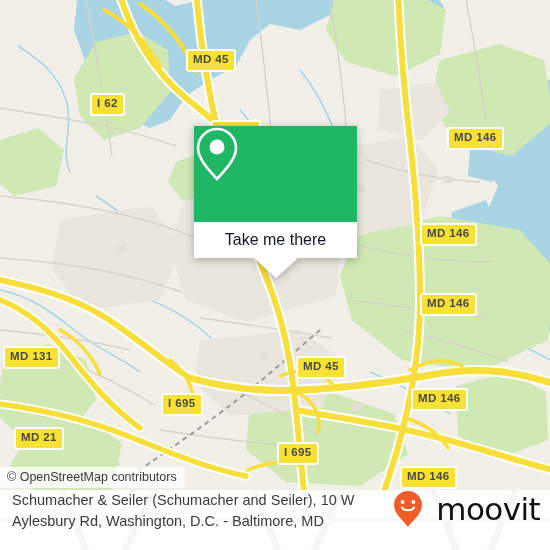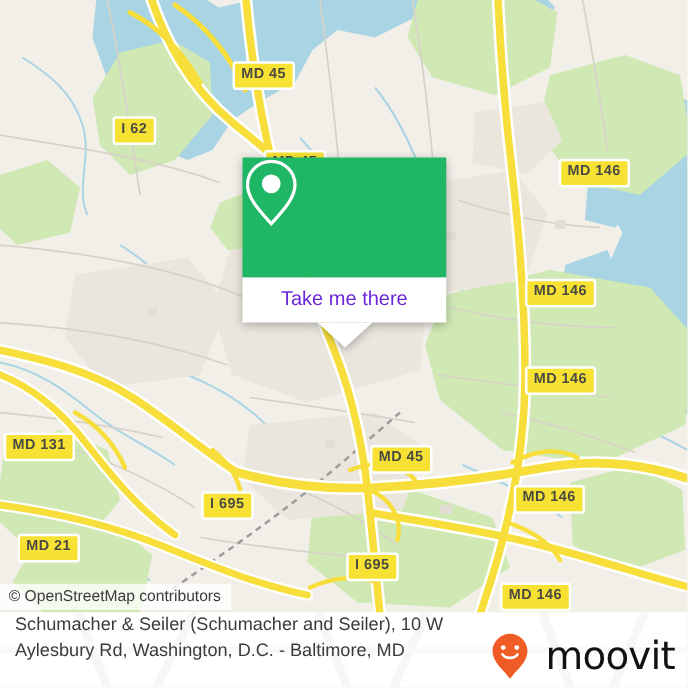--- a/index.html
+++ b/index.html
@@ -50,21 +50,21 @@
     position:absolute;left:194px;top:126px;width:163px;
     filter:drop-shadow(0 2px 4px rgba(0,0,0,.28));
   }
   .callout-head{
     background:#1fb765;height:96px;
     display:flex;align-items:center;justify-content:center;
   }
   .callout-foot{
     background:#ffffff;height:36px;
     display:flex;align-items:center;justify-content:center;
-    color:#6d28d9;font-size:16px;
+    color:#0f172a;font-size:16px;
   }
   .callout-tail{
     width:0;height:0;margin:0 auto;
     border-left:22px solid transparent;
     border-right:22px solid transparent;
     border-top:20px solid #ffffff;
   }
 
   
   .footer{
@@ -74,21 +74,21 @@
   .footer-watermark{position:absolute;left:0;top:0;opacity:.5;}
   .footer-inner{
     position:relative;height:100%;
     display:flex;align-items:flex-start;
     padding:0 10px 0 12px;box-sizing:border-box;
   }
   .caption{
     flex:1;color:#3b3b3b;font-size:14.5px;line-height:1.42;
     padding-right:6px;
   }
-  .brand{display:flex;align-items:center;gap:13px;flex:0 0 auto;margin-top:16px;}
+  .brand{display:flex;align-items:center;gap:13px;flex:0 0 auto;}
   .brand-word{
     color:#111111;font-size:31px;line-height:1;
     letter-spacing:-.6px;font-weight:normal;
     font-family:"DejaVu Sans", sans-serif;
   }
 </style>
 </head>
 <body>
 
 <div id="app">

